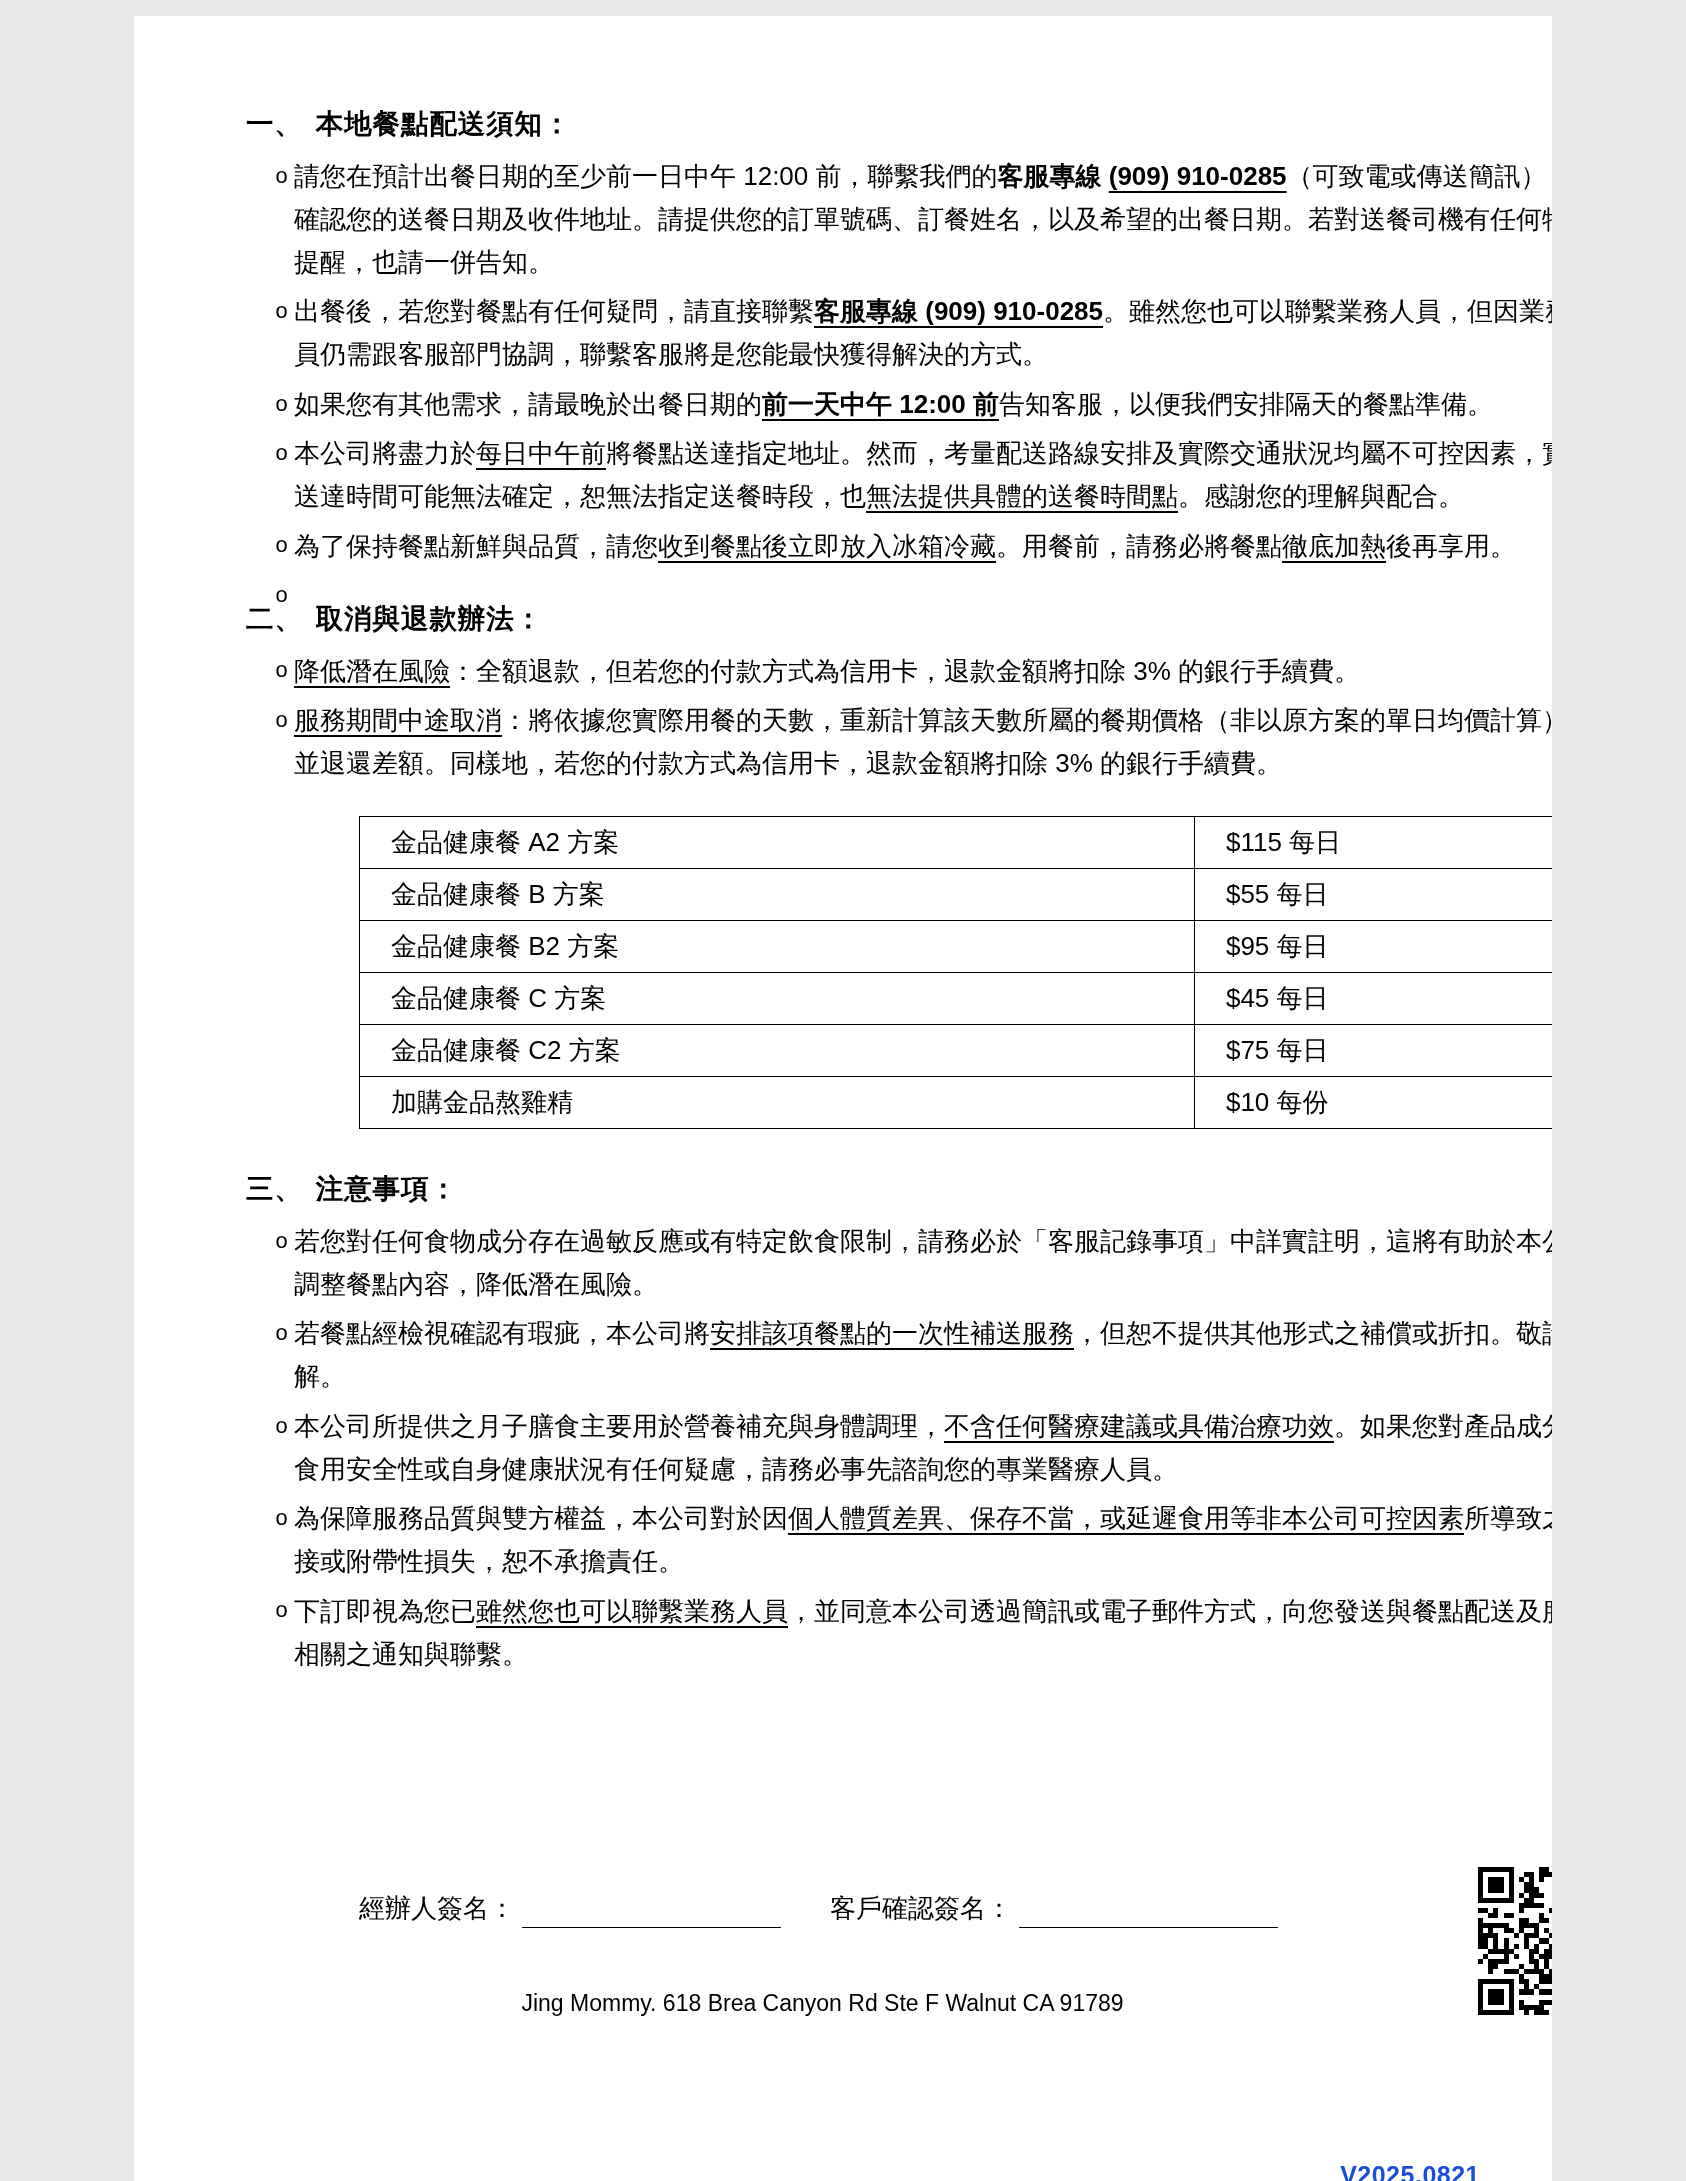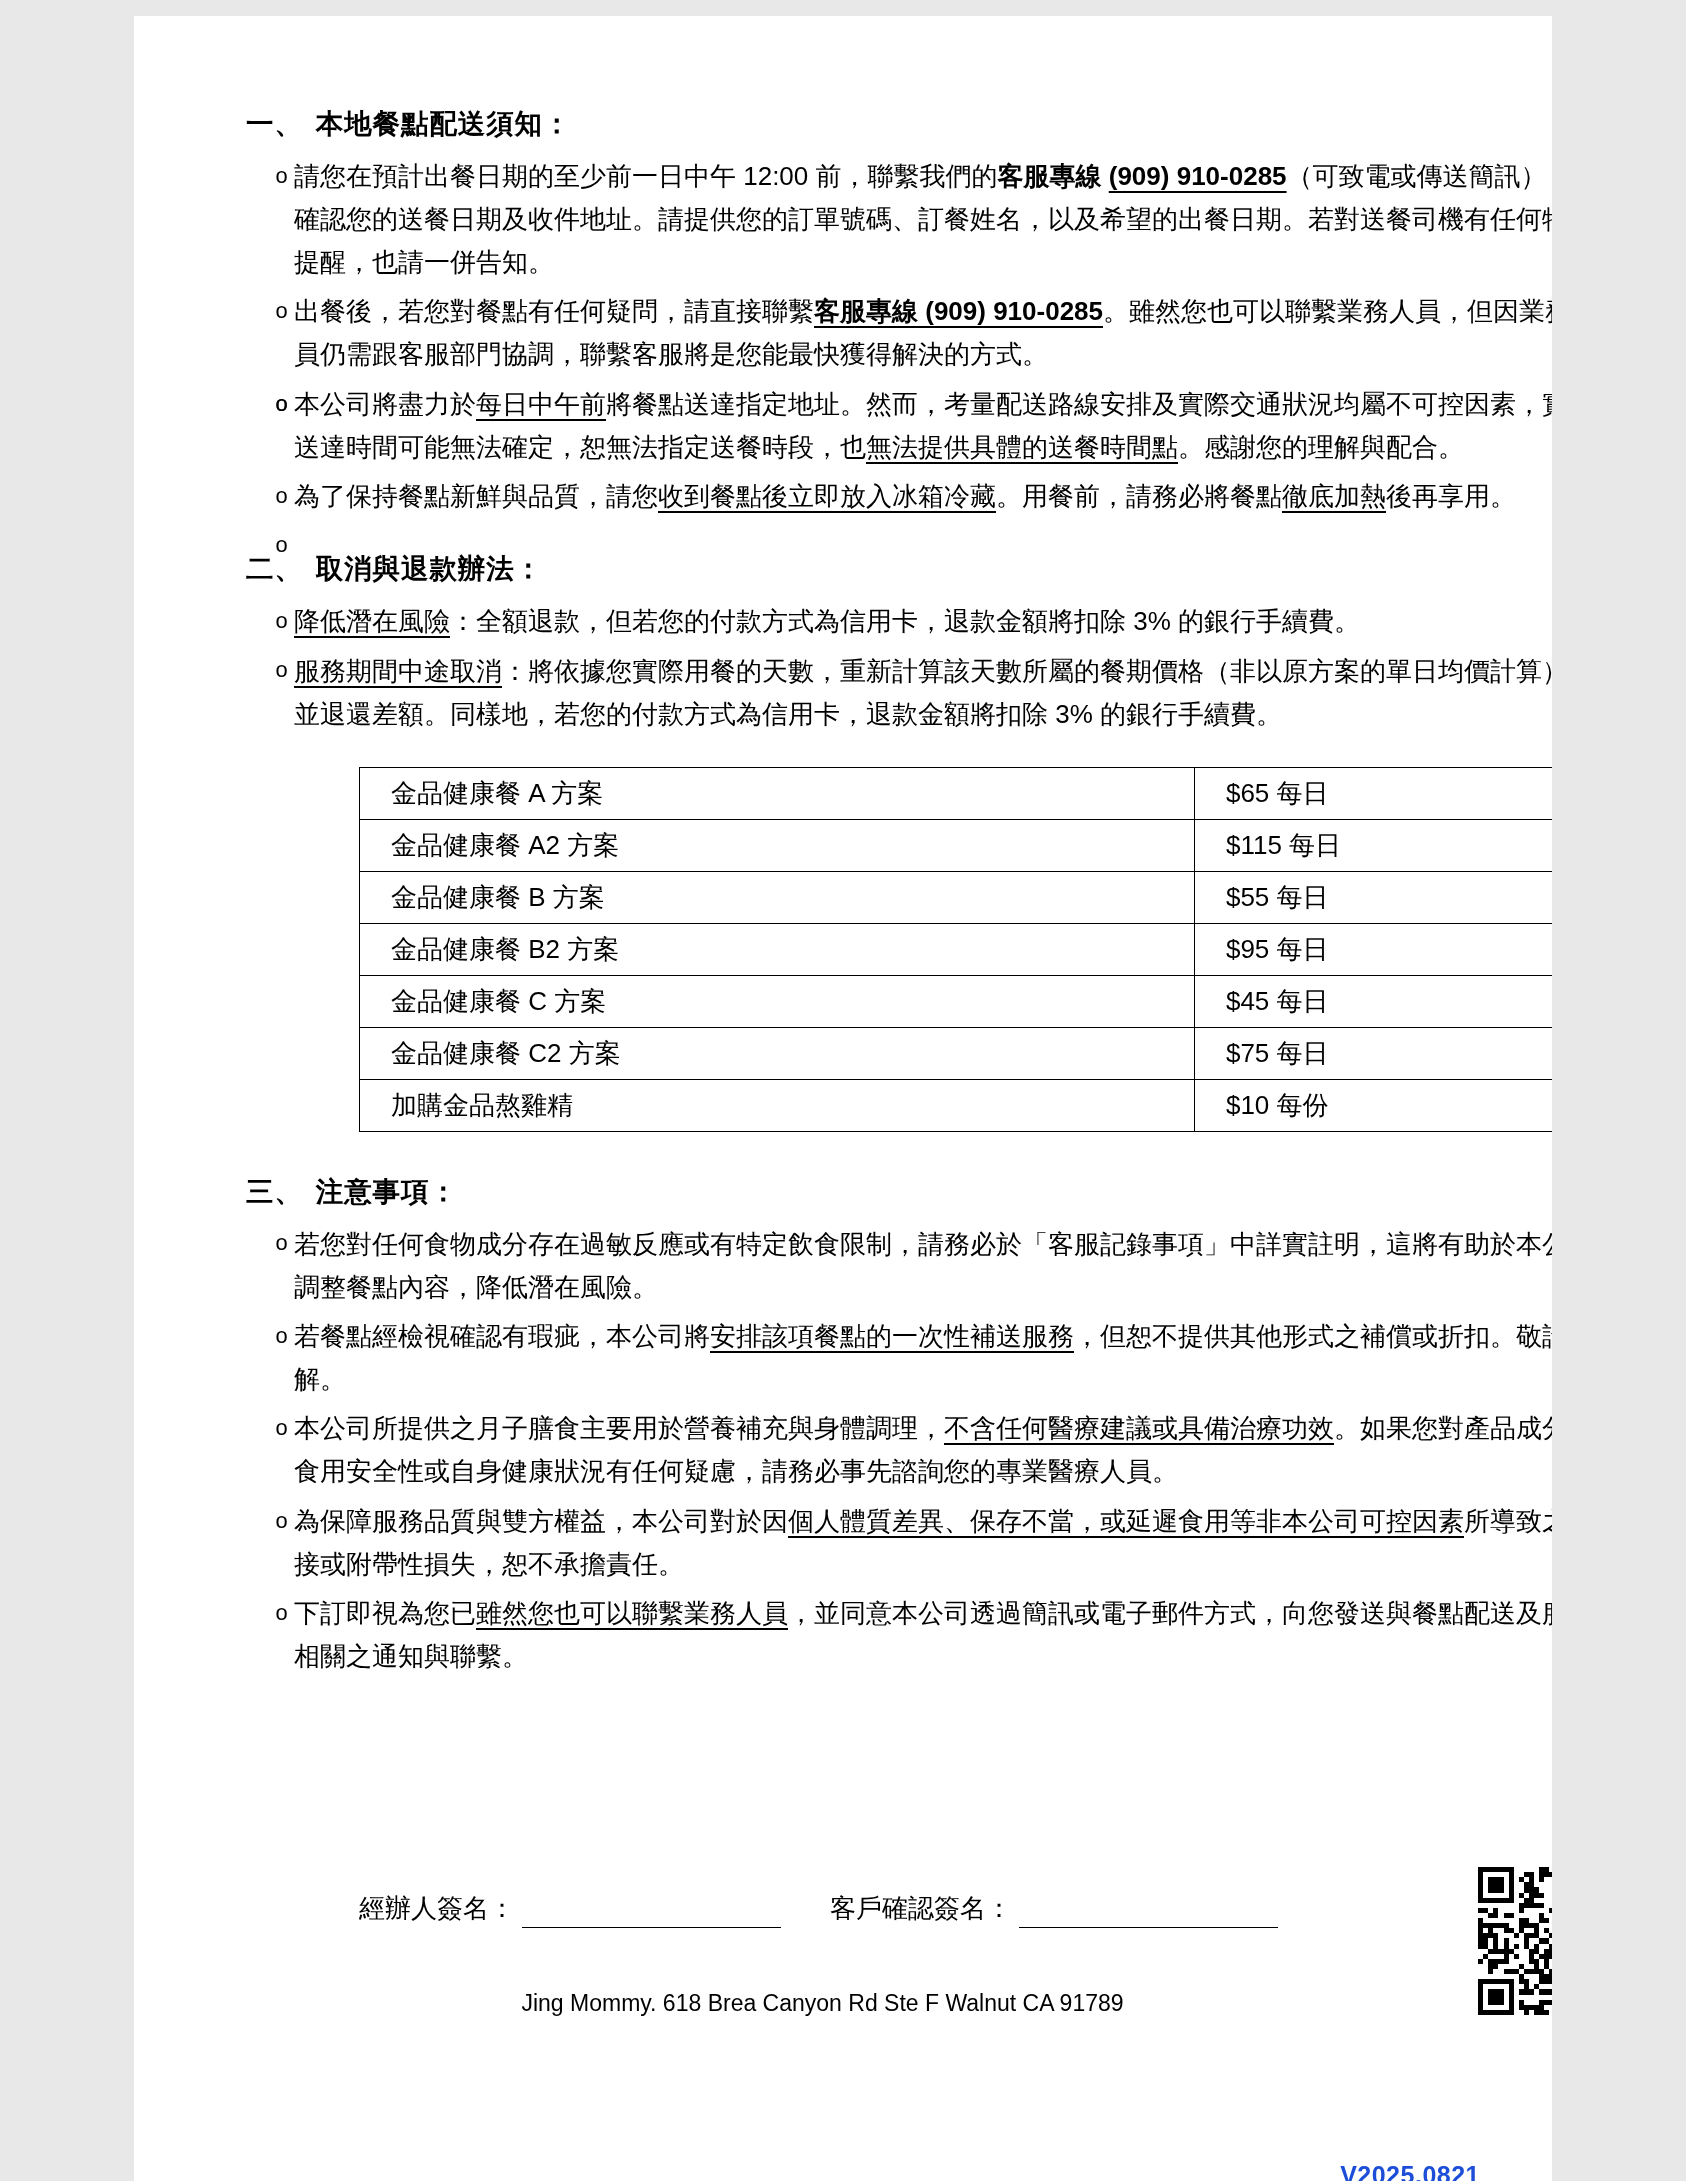--- a/index.html
+++ b/index.html
@@ -100,43 +100,39 @@
 
   <div class="content">
 
     <div class="section">
       <div class="sec-head">
         <span class="sec-num">一、</span><span class="sec-title">本地餐點配送須知：</span>
       </div>
       <ul class="bullets">
           <li class="bullet"><span class="marker">o</span><span><span>請您在預計出餐日期的至少前一日中午 12:00 前，聯繫我們的</span><span class="bold">客服專線 </span><span class="bold ul">(909) 910-0285</span><span>（可致電或傳送簡訊），以確認您的送餐日期及收件地址。請提供您的訂單號碼、訂餐姓名，以及希望的出餐日期。若對送餐司機有任何特別提醒，也請一併告知。</span></span></li>
           <li class="bullet"><span class="marker">o</span><span><span>出餐後，若您對餐點有任何疑問，請直接聯繫</span><span class="bold ul">客服專線 (909) 910-0285</span><span>。雖然您也可以聯繫業務人員，但因業務人員仍需跟客服部門協調，聯繫客服將是您能最快獲得解決的方式。</span></span></li>
-          <li class="bullet"><span class="marker">o</span></li>
+          <li class="bullet"><span class="marker">o</span><span><span>如果您有其他需求，請最晚於出餐日期的</span><span class="bold ul">前一天中午 12:00 前</span><span>告知客服，以便我們安排隔天的餐點準備。</span></span></li>
           <li class="bullet"><span class="marker">o</span><span><span>本公司將盡力於</span><span class="ul">每日中午前</span><span>將餐點送達指定地址。然而，考量配送路線安排及實際交通狀況均屬不可控因素，實際送達時間可能無法確定，恕無法指定送餐時段，也</span><span class="ul">無法提供具體的送餐時間點</span><span>。感謝您的理解與配合。</span></span></li>
           <li class="bullet"><span class="marker">o</span><span><span>為了保持餐點新鮮與品質，請您</span><span class="ul">收到餐點後立即放入冰箱冷藏</span><span>。用餐前，請務必將餐點</span><span class="ul">徹底加熱</span><span>後再享用。</span></span></li>
           <li class="bullet"><span class="marker">o</span></li>
         </ul>
     </div>
 
     <div class="section">
       <div class="sec-head">
         <span class="sec-num">二、</span><span class="sec-title">取消與退款辦法：</span>
       </div>
       <ul class="bullets">
           <li class="bullet"><span class="marker">o</span><span><span class="ul">降低潛在風險</span><span>：全額退款，但若您的付款方式為信用卡，退款金額將扣除 3%  的銀行手續費。</span></span></li>
           <li class="bullet"><span class="marker">o</span><span><span class="ul">服務期間中途取消</span><span>：將依據您實際用餐的天數，重新計算該天數所屬的餐期價格（非以原方案的單日均價計算），並退還差額。同樣地，若您的付款方式為信用卡，退款金額將扣除 3%  的銀行手續費。</span></span></li>
         </ul>
     </div>
 
     <table class="price">
       <tbody>
-          <tr>
-            <td class="plan">金品健康餐 A 方案</td>
-            <td class="price">$65  每日</td>
-          </tr>
           <tr>
             <td class="plan">金品健康餐 A2 方案</td>
             <td class="price">$115  每日</td>
           </tr>
           <tr>
             <td class="plan">金品健康餐 B 方案</td>
             <td class="price">$55  每日</td>
           </tr>
           <tr>
             <td class="plan">金品健康餐 B2 方案</td>

